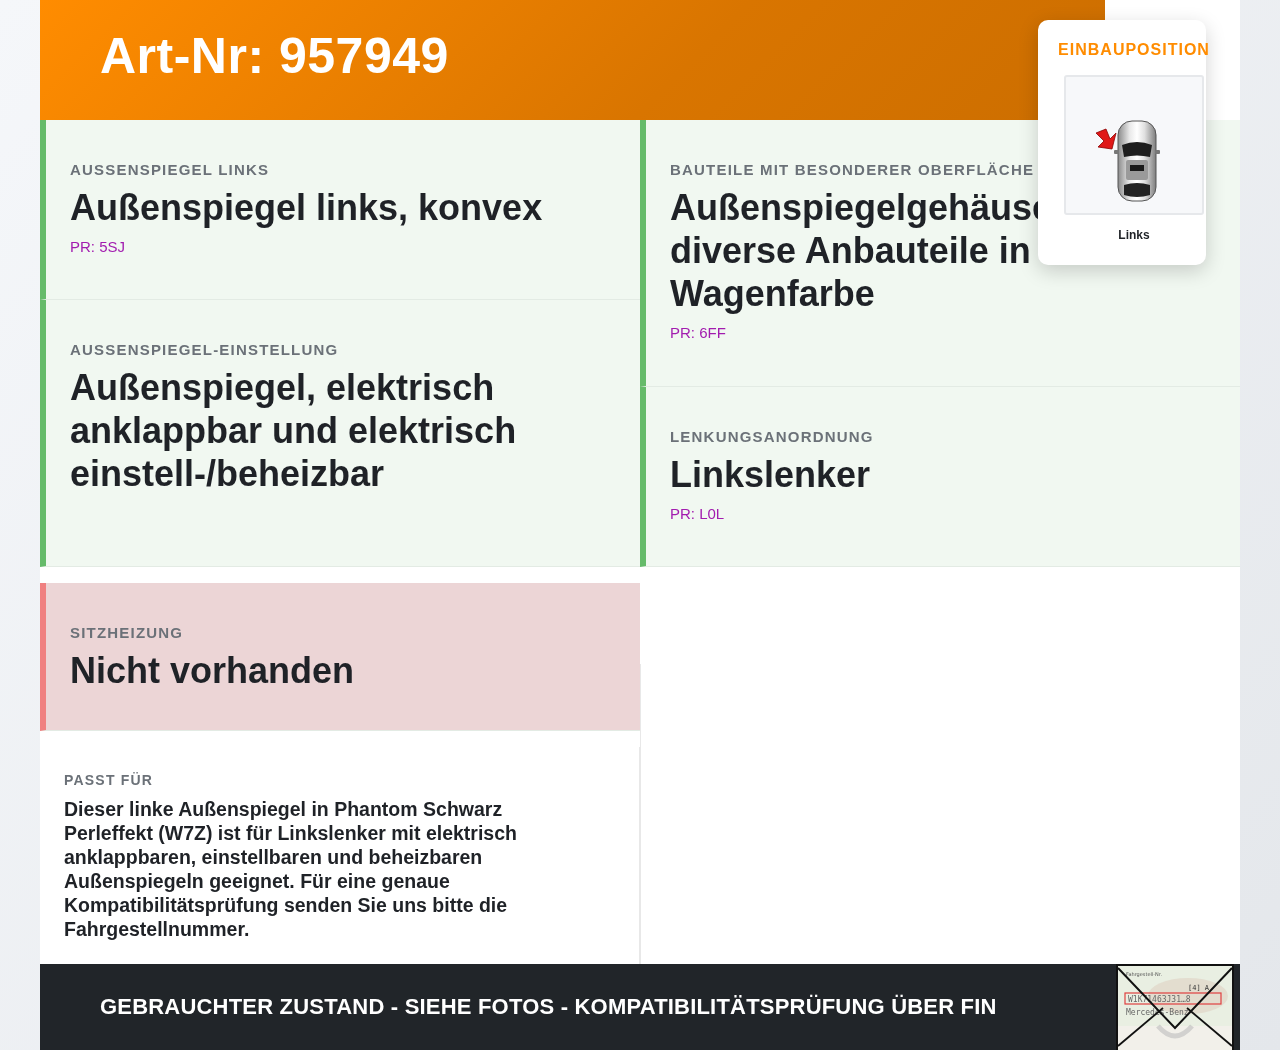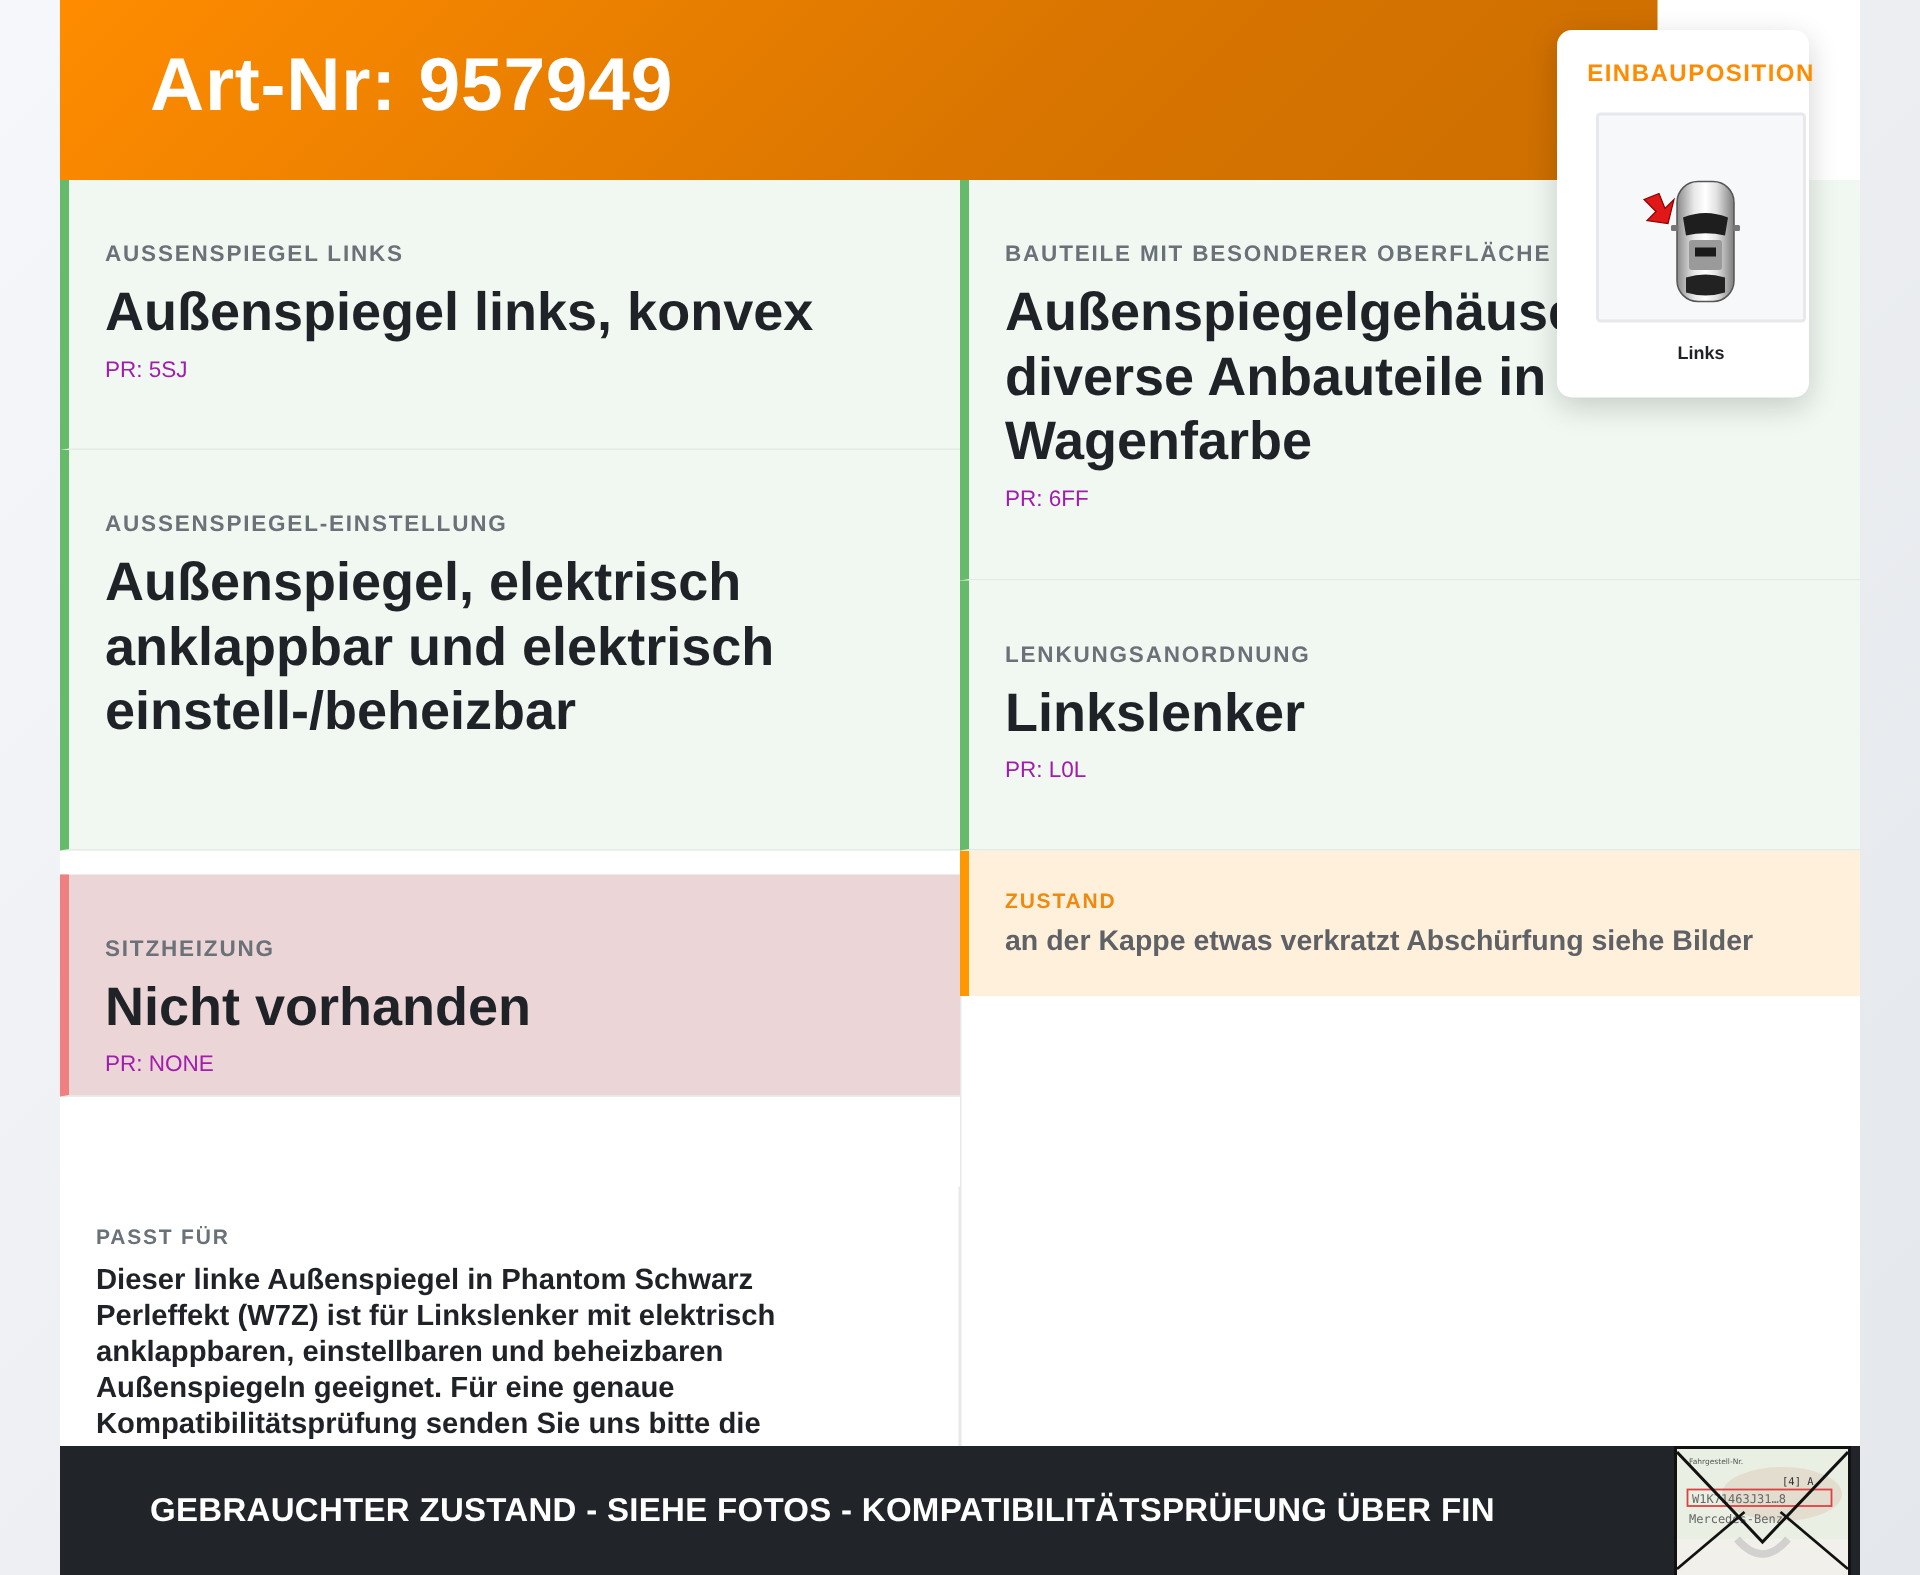--- a/index.html
+++ b/index.html
@@ -46,21 +46,20 @@
   .condition {
     border-left: 6px solid #ff9800; background: #fff0dc;
     padding: 24px 24px 0 24px; height: 97px;
   }
   .condition .label { font-size: 14px; font-weight: 700; color: #ee8a10; letter-spacing: 1.2px; line-height: 18px; }
   .condition .text { margin-top: 6px; font-size: 19px; color: #5e6166; line-height: 26px; font-weight: 600; }
   .fits {
     position: absolute; left: 0; top: 627px; width: 600px; height: 217px;
     border-right: 1px solid #e8e8e8; background: #ffffff;
     padding: 24px 24px 0 24px;
-    margin-top: 44px;
   }
   .fits .label { font-size: 14px; font-weight: 700; color: #6b7178; letter-spacing: 1.2px; line-height: 18px; }
   .fits .text { margin-top: 8px; font-size: 19.5px; color: #1f2227; line-height: 24px; font-weight: 600; width: 500px; }
   .right-blank {
     position: absolute; left: 600px; top: 544px; width: 600px; height: 300px;
     border-left: 1px solid #e8e8e8;
   }
   .footer {
     position: absolute; left: 0; top: 964px; width: 1200px; height: 86px;
     background: #212529;
@@ -109,38 +108,33 @@
         <div class="value">Außenspiegel links, konvex</div>
         <div class="pr">PR: 5SJ</div>
       </div>
       <div class="card" style="height:267px;">
         <div class="label">AUSSENSPIEGEL-EINSTELLUNG</div>
         <div class="value" style="width:480px;">Außenspiegel, elektrisch anklappbar und elektrisch einstell-/beheizbar</div>
       </div>
       <div class="card red" style="height:148px;margin-top:16px;">
         <div class="label">SITZHEIZUNG</div>
         <div class="value">Nicht vorhanden</div>
-        <div class="pr">PR: NONE</div>
       </div>
     </div>
 
     <div class="col right">
       <div class="card" style="height:267px;">
         <div class="label" style="white-space:nowrap;">BAUTEILE MIT BESONDERER OBERFLÄCHE</div>
         <div class="value" style="width:470px;">Außenspiegelgehäuse und diverse Anbauteile in Wagenfarbe</div>
         <div class="pr">PR: 6FF</div>
       </div>
       <div class="card" style="height:180px;">
         <div class="label">LENKUNGSANORDNUNG</div>
         <div class="value">Linkslenker</div>
         <div class="pr">PR: L0L</div>
-      </div>
-      <div class="condition">
-        <div class="label">ZUSTAND</div>
-        <div class="text">an der Kappe etwas verkratzt Abschürfung siehe Bilder</div>
       </div>
     </div>
 
     <div class="fits">
       <div class="label">PASST FÜR</div>
       <div class="text">Dieser linke Außenspiegel in Phantom Schwarz Perleffekt (W7Z) ist für Linkslenker mit elektrisch anklappbaren, einstellbaren und beheizbaren Außenspiegeln geeignet. Für eine genaue Kompatibilitätsprüfung senden Sie uns bitte die Fahrgestellnummer.</div>
     </div>
     <div class="right-blank"></div>
   </div>
 

